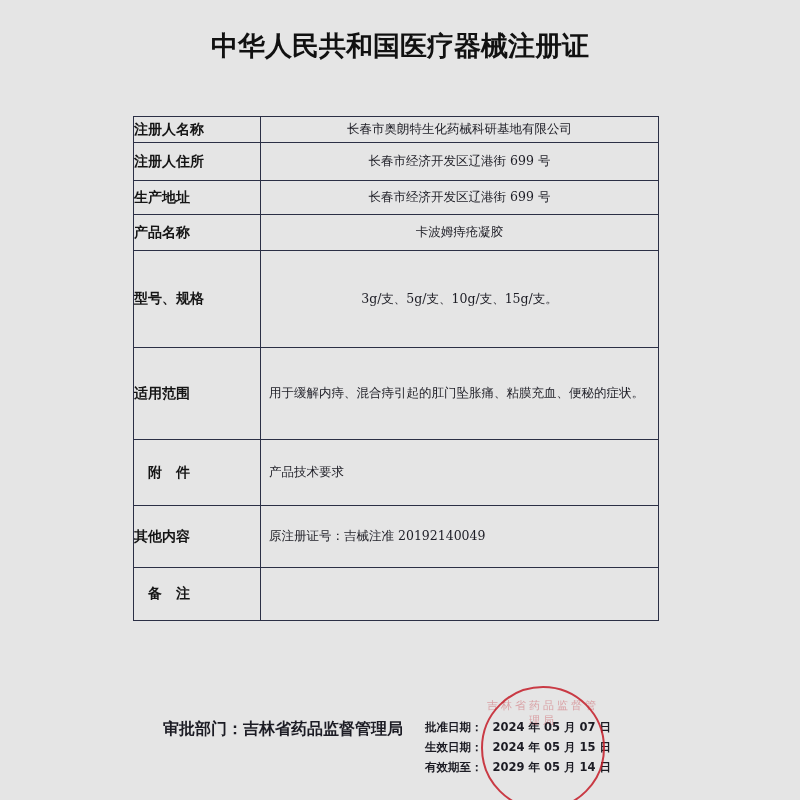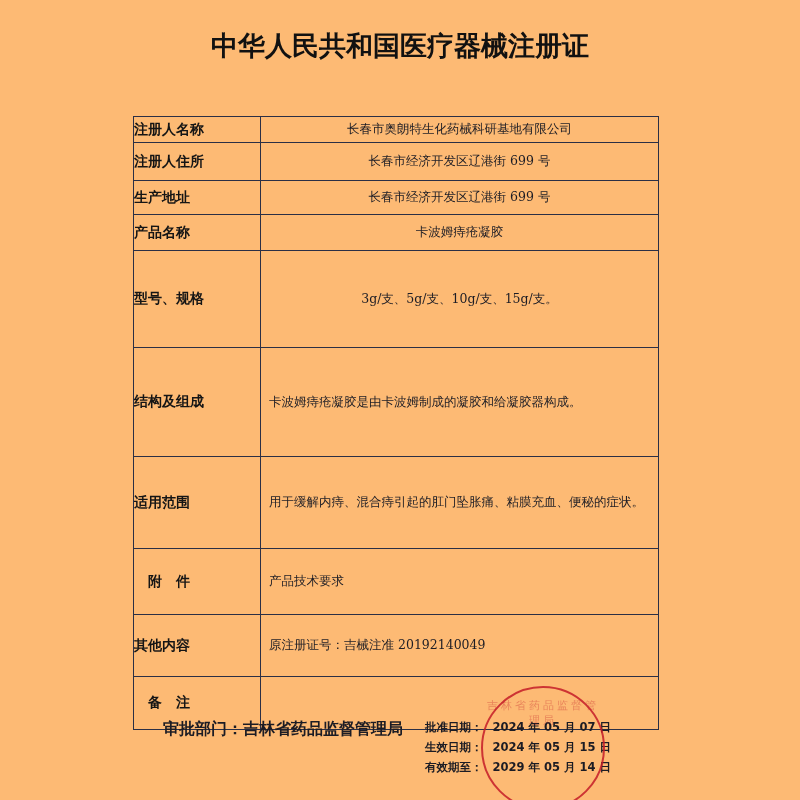--- a/index.html
+++ b/index.html
@@ -12,21 +12,21 @@
       height: 800px;
       position: relative;
       overflow: hidden;
       font-family: "DejaVu Serif", "Liberation Serif", serif;
       color: #1a1a22;
     }
     .page {
       position: absolute;
       left: 0; top: 0;
       width: 800px; height: 800px;
-      background: #fdba74;
+      background: #e5e5e5;
     }
     .title {
       position: absolute;
       left: 0; right: 0;
       top: 28px;
       text-align: center;
       font-family: "DejaVu Sans", "Liberation Sans", sans-serif;
       font-weight: bold;
       font-size: 27px;
       letter-spacing: 0px;
@@ -144,24 +144,20 @@
       <td class="value center">长春市经济开发区辽港街 699 号</td>
     </tr>
     <tr style="height:36px">
       <td class="label">产品名称</td>
       <td class="value center">卡波姆痔疮凝胶</td>
     </tr>
     <tr style="height:97px">
       <td class="label">型号、规格</td>
       <td class="value center">3g/支、5g/支、10g/支、15g/支。</td>
     </tr>
-    <tr style="height:109px">
-      <td class="label">结构及组成</td>
-      <td class="value left">卡波姆痔疮凝胶是由卡波姆制成的凝胶和给凝胶器构成。</td>
-    </tr>
     <tr style="height:92px">
       <td class="label">适用范围</td>
       <td class="value left">用于缓解内痔、混合痔引起的肛门坠胀痛、粘膜充血、便秘的症状。</td>
     </tr>
     <tr style="height:66px">
       <td class="label"><span class="spaced">附件</span></td>
       <td class="value left">产品技术要求</td>
     </tr>
     <tr style="height:62px">
       <td class="label">其他内容</td>

